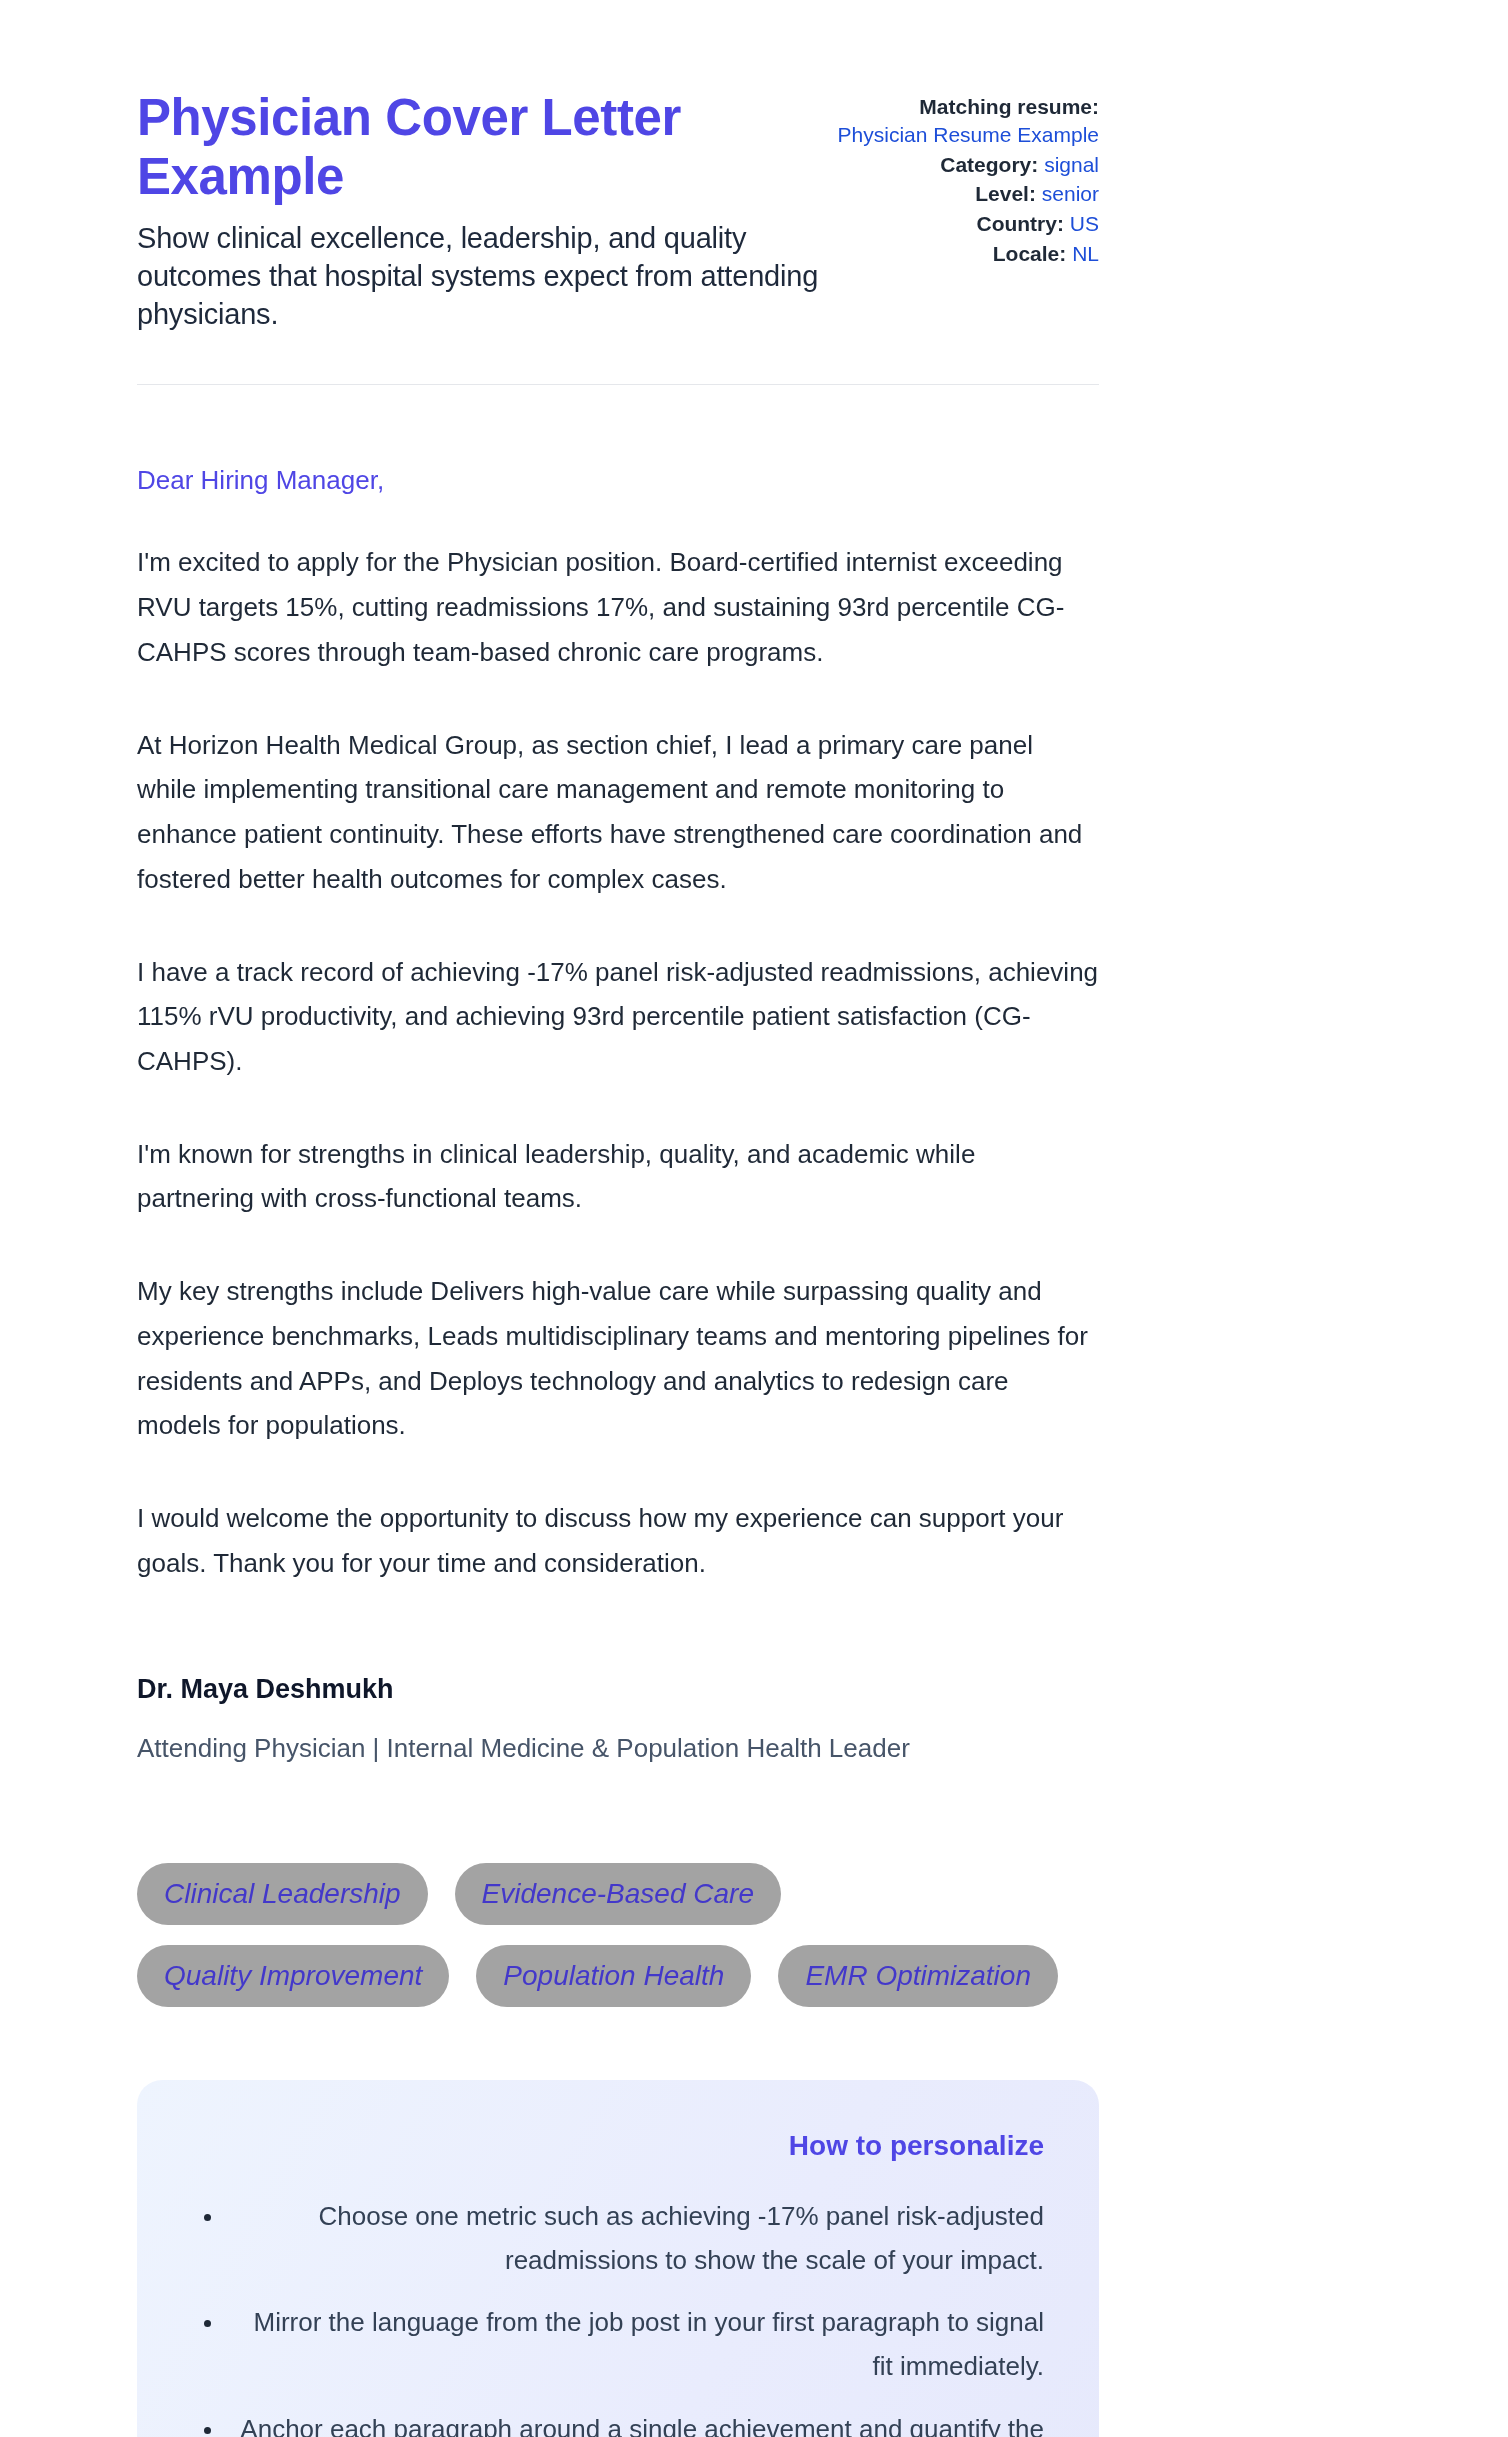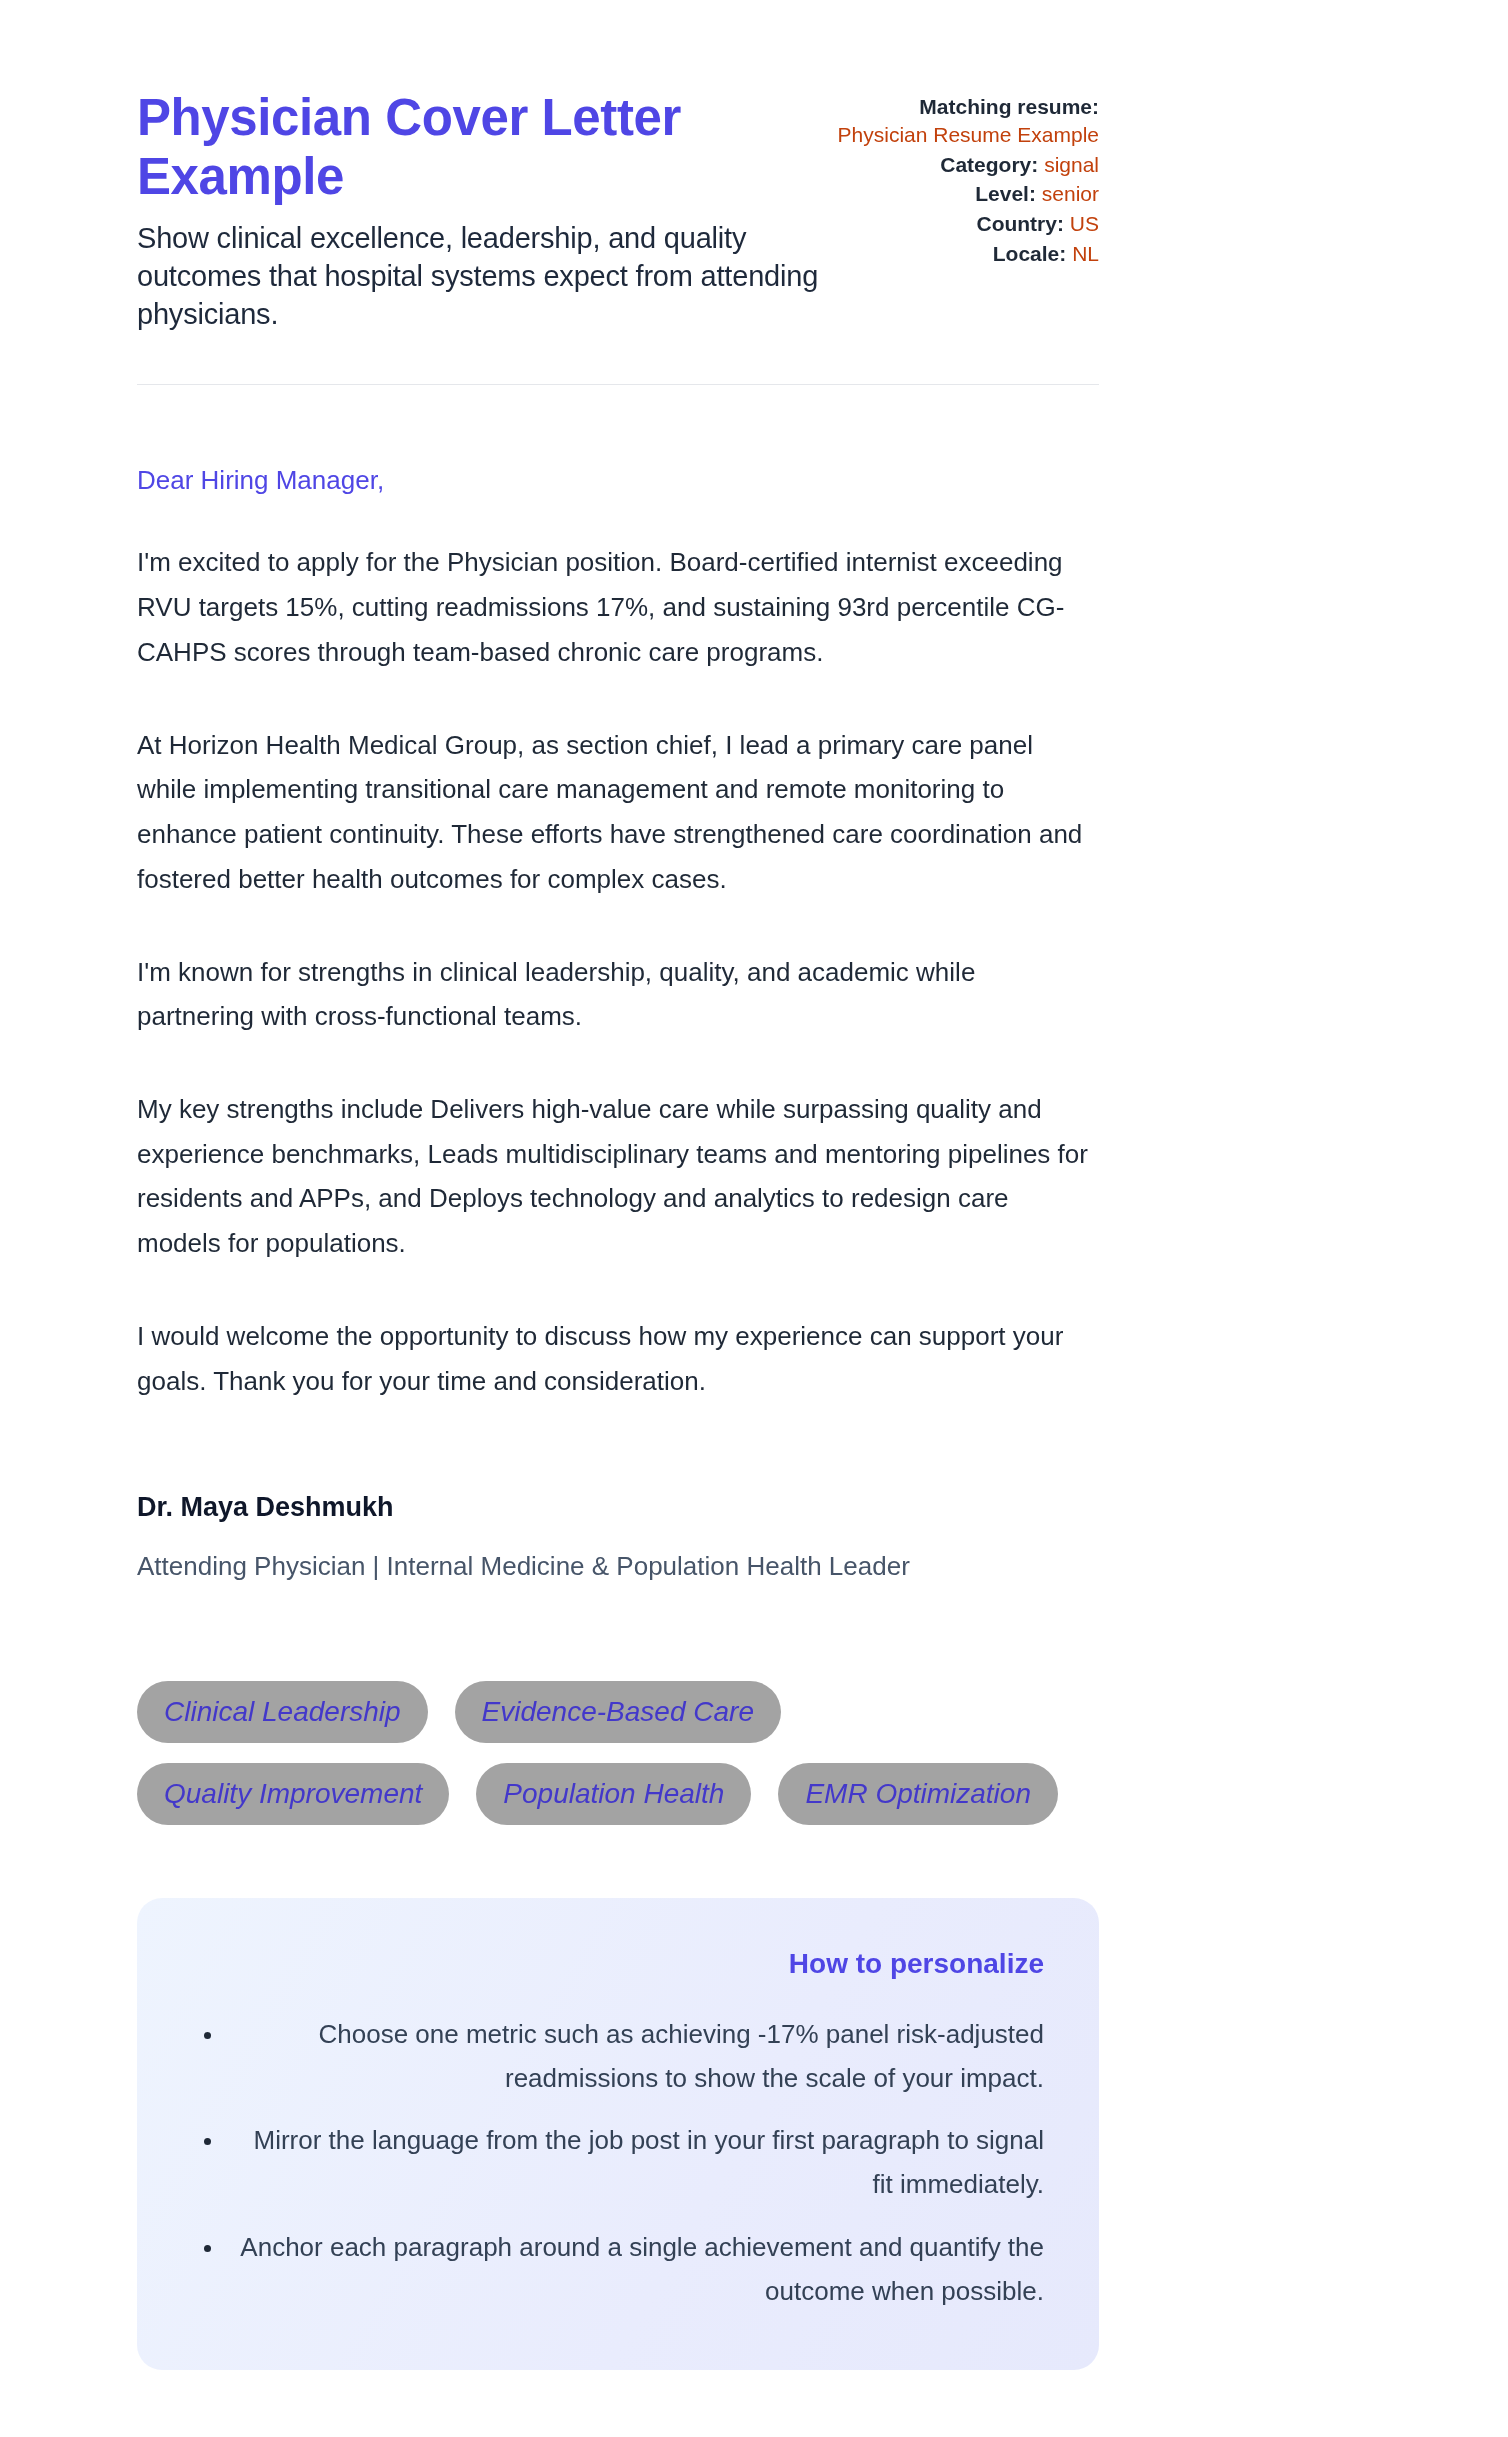--- a/index.html
+++ b/index.html
@@ -42,21 +42,21 @@
     max-width: 275px;
     text-align: right;
     font-size: 21px;
     line-height: 1.34;
     color: #4b5563;
     padding-top: 3.5px;
     flex-shrink: 0;
   }
   .meta-row { margin-bottom: 1.8px; }
   .meta-label { font-weight: 700; color: #1f2937; }
-  .meta-value { color: #c2410c; font-weight: 400; }
+  .meta-value { color: #1d4ed8; font-weight: 400; }
 
   .divider {
     border: none;
     border-top: 1.8px solid #e5e7eb;
     margin-top: 51px;
   }
 
   
   .salutation {
     margin-top: 80px;
@@ -167,20 +167,21 @@
       </div>
     </aside>
   </header>
 
   <hr class="divider">
 
   <section class="letter">
     <p class="salutation">Dear Hiring Manager,</p>
     <p class="para">I'm excited to apply for the Physician position. Board-certified internist exceeding RVU targets 15%, cutting readmissions 17%, and sustaining 93rd percentile CG-CAHPS scores through team-based chronic care programs.</p>
     <p class="para">At Horizon Health Medical Group, as section chief, I lead a primary care panel while implementing transitional care management and remote monitoring to enhance patient continuity. These efforts have strengthened care coordination and fostered better health outcomes for complex cases.</p>
+    <p class="para">I have a track record of achieving -17% panel risk-adjusted readmissions, achieving 115% rVU productivity, and achieving 93rd percentile patient satisfaction (CG-CAHPS).</p>
     <p class="para">I'm known for strengths in clinical leadership, quality, and academic while partnering with cross-functional teams.</p>
     <p class="para">My key strengths include Delivers high-value care while surpassing quality and experience benchmarks, Leads multidisciplinary teams and mentoring pipelines for residents and APPs, and Deploys technology and analytics to redesign care models for populations.</p>
     <p class="para">I would welcome the opportunity to discuss how my experience can support your goals. Thank you for your time and consideration.</p>
     <p class="sig-name">Dr. Maya Deshmukh</p>
     <p class="sig-title">Attending Physician | Internal Medicine &amp; Population Health Leader</p>
   </section>
 
   <div class="tags">
     <span class="tag">Clinical Leadership</span>
     <span class="tag">Evidence-Based Care</span>

